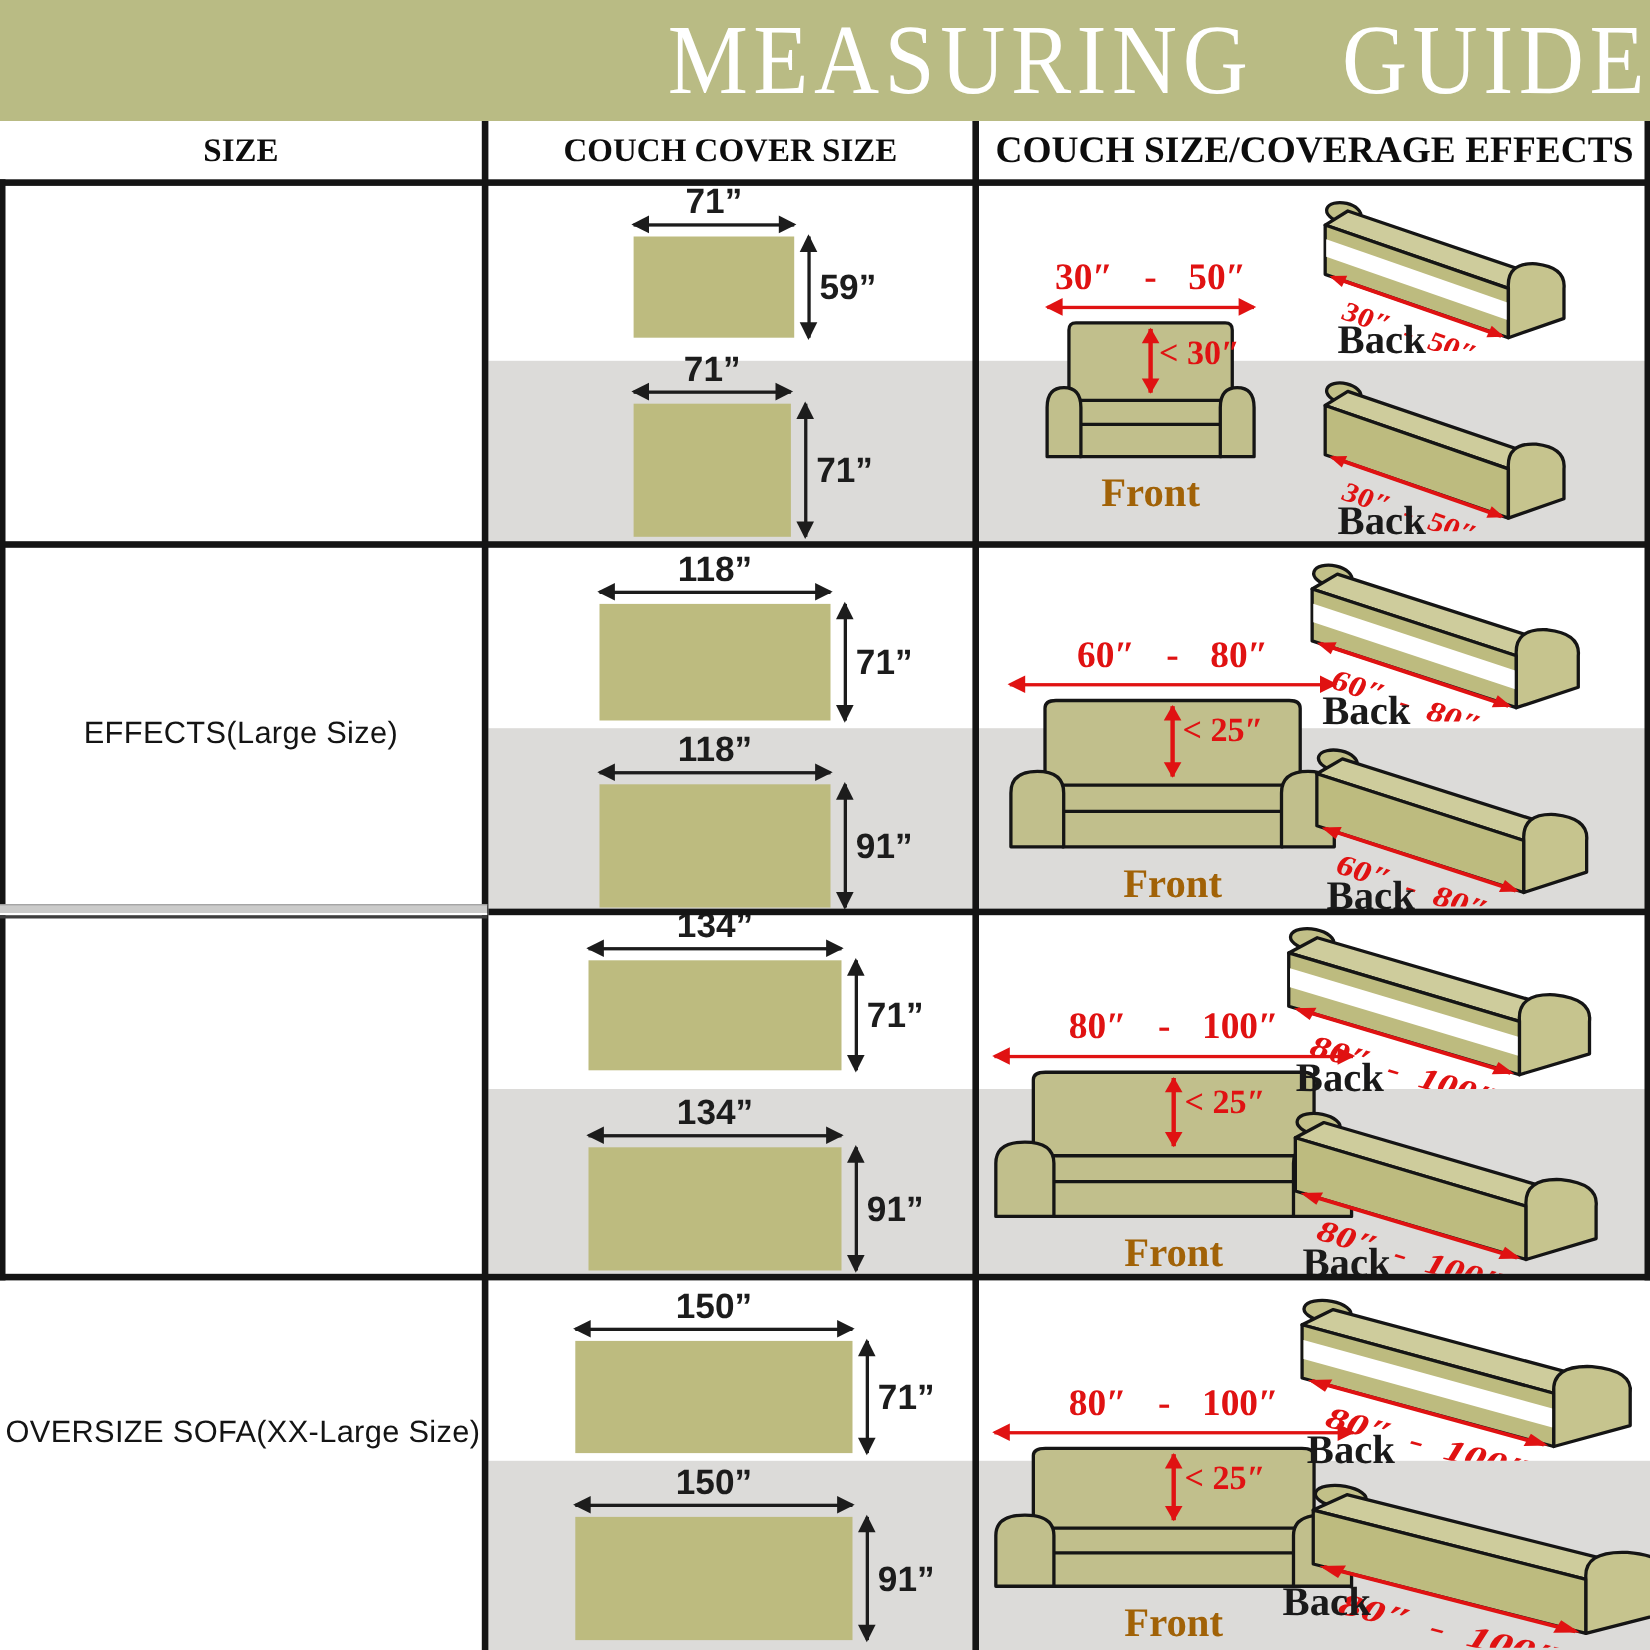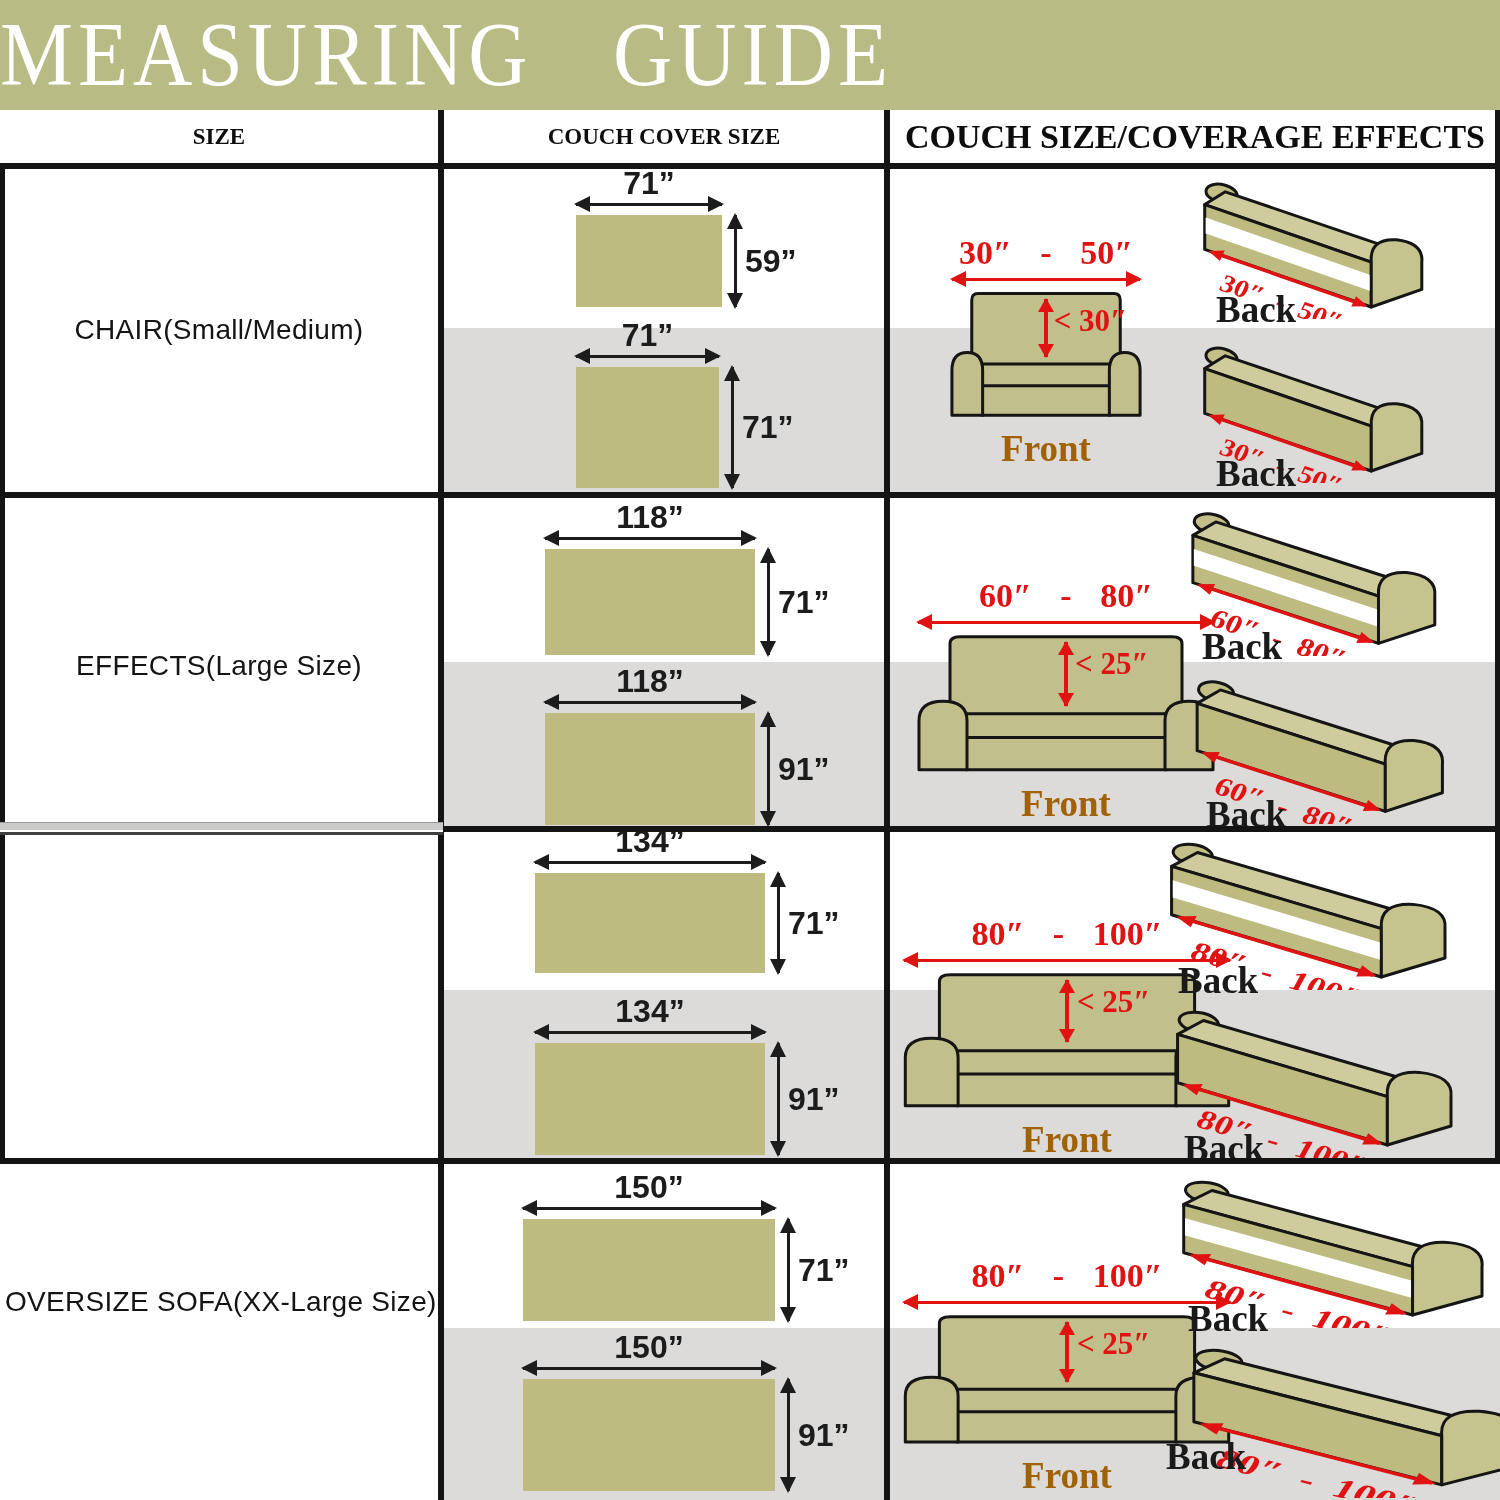--- a/index.html
+++ b/index.html
@@ -1,27 +1,27 @@
 <!DOCTYPE html>
 <html><head>
 <meta charset="utf-8">
 <style>
   html,body{margin:0;padding:0;background:#fff;}
   .page{position:relative;width:1500px;height:1500px;background:#ffffff;overflow:hidden;
         font-family:"Liberation Sans",sans-serif;color:#111;}
 
   
   .banner{position:absolute;left:0;top:0;width:1500px;height:110px;background:#b9bb84;
-          display:flex;align-items:center;justify-content:flex-start;z-index:3;}
+          display:flex;align-items:center;justify-content:flex-end;z-index:3;}
   .banner h1{margin:0;color:#ffffff;font-family:"Liberation Serif",serif;font-weight:400;
              font-size:82px;letter-spacing:5px;word-spacing:55px;transform:scaleY(1.1);white-space:nowrap;}
 
   
   .colhead{position:absolute;top:111px;height:52px;display:flex;align-items:center;justify-content:center;
-           font-family:"Liberation Serif",serif;font-weight:700;font-size:23px;color:#0d0d0d;z-index:3;white-space:nowrap;}
+           font-family:"Liberation Serif",serif;font-weight:700;font-size:30px;color:#0d0d0d;z-index:3;white-space:nowrap;}
   #ch1{left:0;width:438px;}
   #ch2{left:444px;width:440px;}
   #ch3{left:890px;width:610px;font-size:34px;}
 
   
   .vline{position:absolute;top:110px;height:1390px;width:6px;background:#141414;z-index:4;}
   #v1{left:438px;} #v2{left:884px;}
   .hline{position:absolute;left:0;width:1500px;height:6px;background:#141414;z-index:4;}
   #h0{top:163px;} #h1{top:492px;} #h3{top:1158px;}
   #h2{top:826px;left:444px;width:1056px;}
@@ -127,21 +127,20 @@
   <div class="hline" id="h2"></div>
   <div class="hline" id="h3"></div>
   <div class="left-border"></div>
   <div class="right-border"></div>
   <div class="seam">
     <div class="bar"></div>
       <div class="gap"></div>
       <div class="ln"></div>
   </div>
 
-  <div class="size-label" id="sl1">CHAIR(Small/Medium)</div>
   <div class="size-label" id="sl2">EFFECTS(Large Size)</div>
   <div class="size-label" id="sl4">OVERSIZE SOFA(XX-Large Size)</div>
 
   <div class="cover" style="left:576px;top:166px;">
     <div style="width:146px;">
       <span class="cov-w">71”</span>
       <div class="h-arrow"></div>
     </div>
     <div class="cov-main">
       <div class="cov-rect" style="width:146px;height:92px;"></div>

